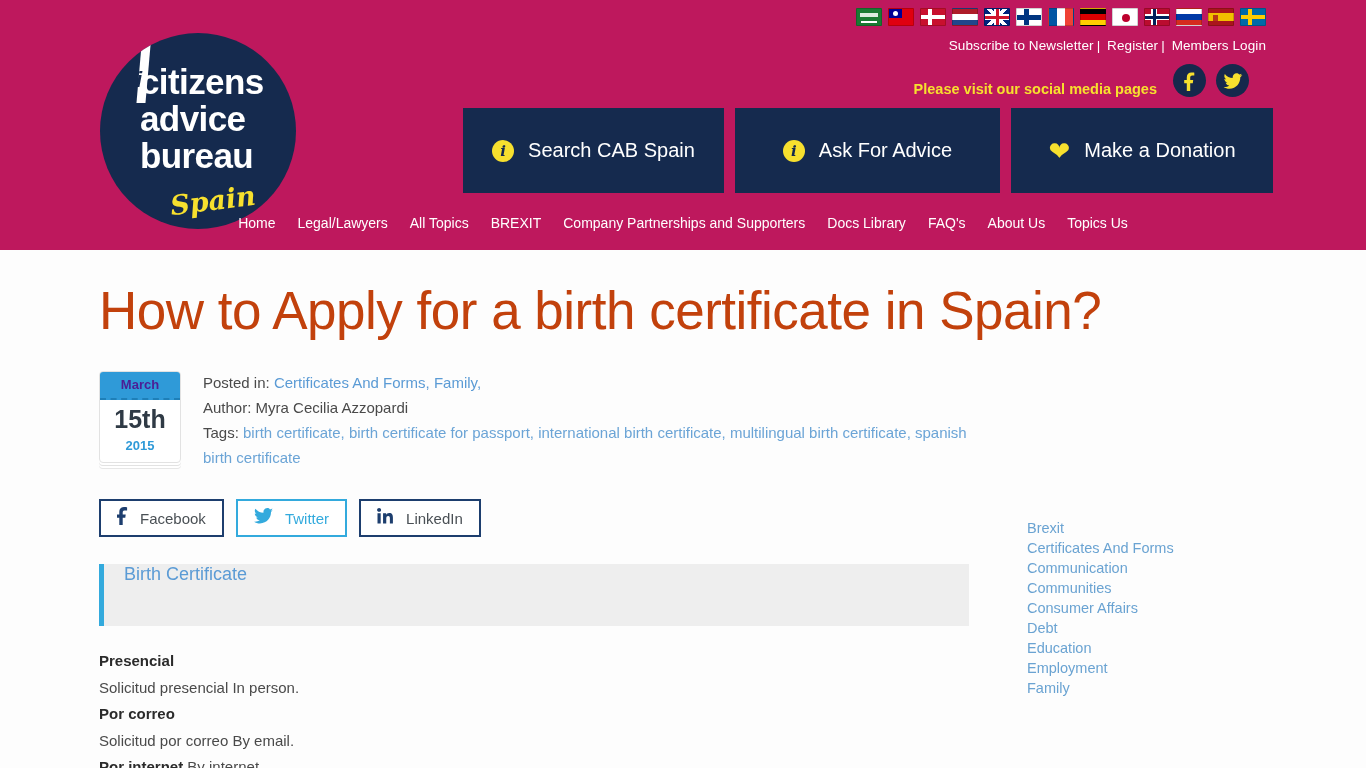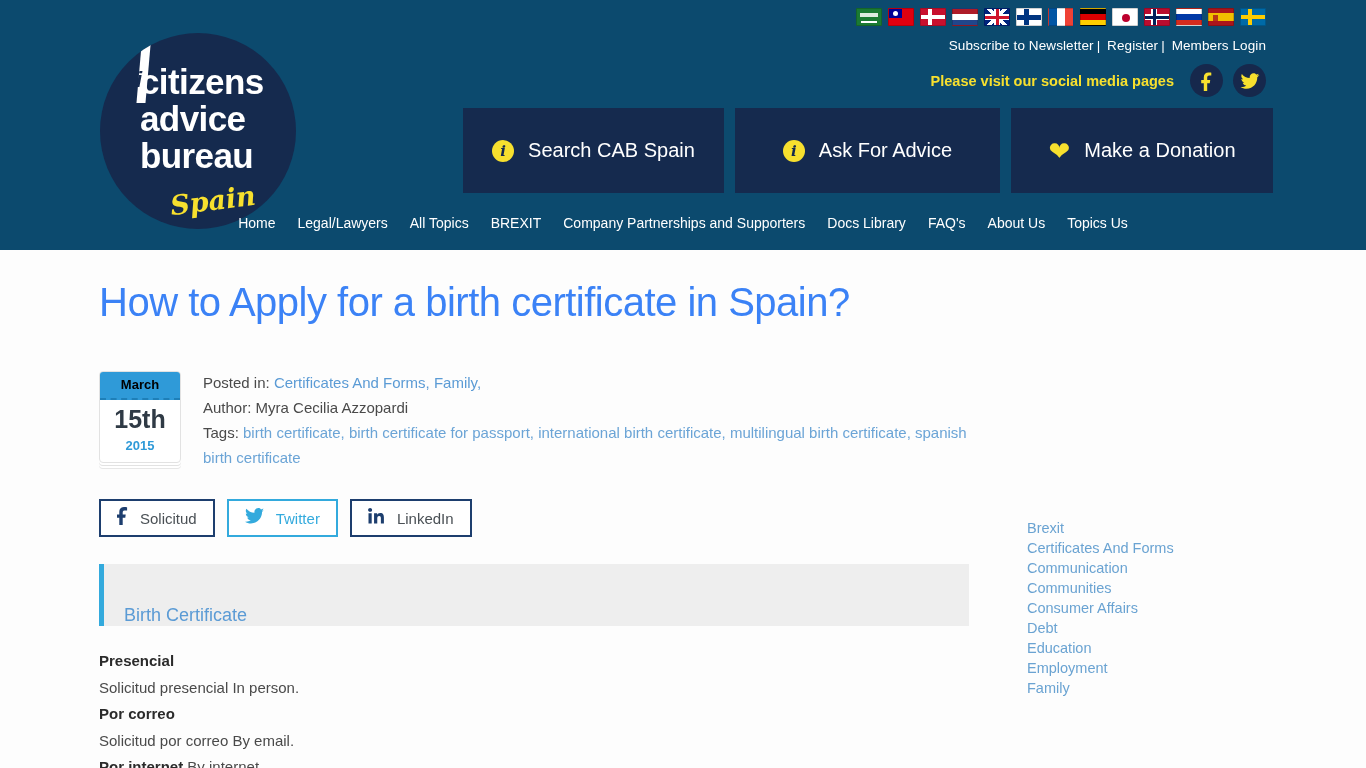--- a/index.html
+++ b/index.html
@@ -10,21 +10,21 @@
     overflow: hidden;
     background: #ffffff;
     font-family: "Liberation Sans", sans-serif;
   }
 
   
   .header {
     position: relative;
     width: 1366px;
     height: 250px;
-    background: #0c4a6e;
+    background: #be185d;
   }
 
   .flags {
     position: absolute;
     top: 8px;
     right: 100px;
     display: flex;
     gap: 6px;
   }
   .flag {
@@ -45,23 +45,23 @@
     color: #ffffff;
     white-space: nowrap;
     letter-spacing: .1px;
   }
   .toplinks a { color: #ffffff; text-decoration: none; }
   .toplinks .sep { padding: 0 3px; }
 
   .socialrow {
     position: absolute;
     top: 64px;
-    right: 100px;
-    display: flex;
-    align-items: center;
+    right: 117px;
+    display: flex;
+    align-items: flex-end;
     gap: 10px;
   }
   .socialtext {
     color: #f7e02e;
     font-size: 14.5px;
     font-weight: bold;
     white-space: nowrap;
     margin-right: 6px;
   }
   .scircle {
@@ -178,23 +178,23 @@
   .page {
     position: relative;
     width: 1366px;
     background: #fdfdfd;
     height: 518px;
   }
   .pagetitle {
     position: absolute;
     left: 99px;
     top: 30px;
-    font-size: 40px;
+    font-size: 53px;
     font-weight: 300;
-    color: #3b82f6;
+    color: #c2410c;
     letter-spacing: -.5px;
     white-space: nowrap;
   }
 
   .content {
     position: absolute;
     left: 99px;
     top: 120px;
     width: 870px;
   }
@@ -207,21 +207,21 @@
     background: #ffffff;
     border: 1px solid #e2e2e2;
     border-radius: 4px;
     text-align: center;
     box-shadow: 0 2px 0 0 #ffffff, 0 3px 0 0 #e2e2e2, 0 5px 0 0 #ffffff, 0 6px 0 0 #e6e6e6;
     overflow: hidden;
     margin-top: 1px;
   }
   .datebox .dmonth {
     background: #2f9ad8;
-    color: #000000;
+    color: #4c1d95;
     font-size: 13px;
     font-weight: bold;
     padding: 5px 3px 6px;
     border-bottom: 2px dashed #1e7fb8;
   }
   .datebox .dday {
     font-size: 25px;
     font-weight: bold;
     color: #2f3a45;
     padding: 7px 0 0;
@@ -264,21 +264,21 @@
   .sharebtn.tw { border-color: #33aadd; color: #33aadd; }
   .sharebtn.tw .glyph { color: #33aadd; }
 
   .callout {
     margin-top: 27px;
     width: 870px;
     height: 62px;
     background: #eeeeee;
     border-left: 5px solid #33aadd;
     display: flex;
-    align-items: flex-end;
+    align-items: flex-start;
     padding-left: 20px;
   }
   .callout .ctitle {
     color: #5b9bd5;
     font-size: 18px;
     font-weight: 400;
   }
 
   .article {
     margin-top: 22px;
@@ -451,21 +451,21 @@
       </div>
     </div>
 
     <div class="sharerow">
       <div class="sharebtn fb">
         <span class="glyph">
           <svg width="11" height="18" viewBox="0 0 11 18" aria-hidden="true">
               <path fill="#1d3e6e" d="M7.3 3.4h2.8V.2C9.6.1 8.3 0 7 0 4.2 0 2.3 1.7 2.3 4.9v2.5H0v3.3h2.3V18h3.4v-7.3h2.6l.4-3.3H5.7V5.6c0-1 .3-2.2 1.6-2.2z"></path>
             </svg>
         </span>
-        <span>Solicitud</span>
+        <span>Facebook</span>
       </div>
       <div class="sharebtn tw">
         <span class="glyph">
           <svg width="19" height="16" viewBox="0 0 24 20" aria-hidden="true">
               <path fill="#33aadd" d="M24 2.4c-.9.4-1.8.7-2.8.8 1-.6 1.8-1.6 2.1-2.7-.9.6-2 1-3.1 1.2C19.4.6 18.2 0 16.8 0c-2.7 0-4.9 2.2-4.9 4.9 0 .4 0 .8.1 1.1C7.9 5.8 4.2 3.8 1.7.8c-.4.7-.7 1.6-.7 2.5 0 1.7.9 3.2 2.2 4.1-.8 0-1.6-.2-2.2-.6v.1c0 2.4 1.7 4.4 3.9 4.8-.4.1-.9.2-1.3.2-.3 0-.6 0-.9-.1.6 2 2.4 3.4 4.6 3.4-1.7 1.3-3.8 2.1-6.1 2.1-.4 0-.8 0-1.2-.1 2.2 1.4 4.7 2.2 7.5 2.2 9 0 14-7.5 14-14v-.6c1-.7 1.8-1.6 2.5-2.6z"></path>
             </svg>
         </span>
         <span>Twitter</span>
       </div>
       <div class="sharebtn li">

